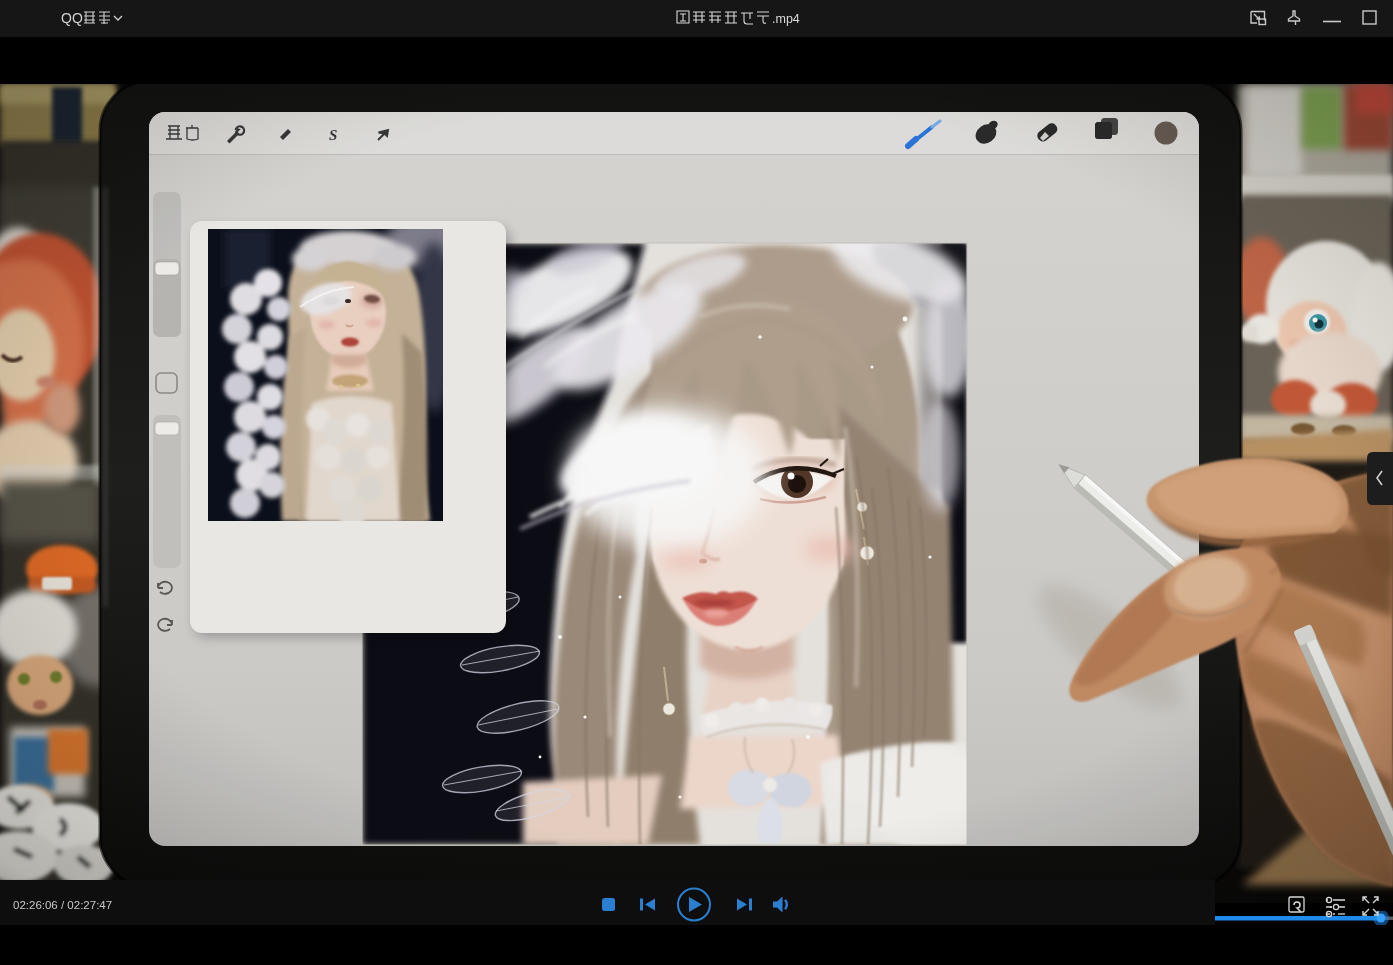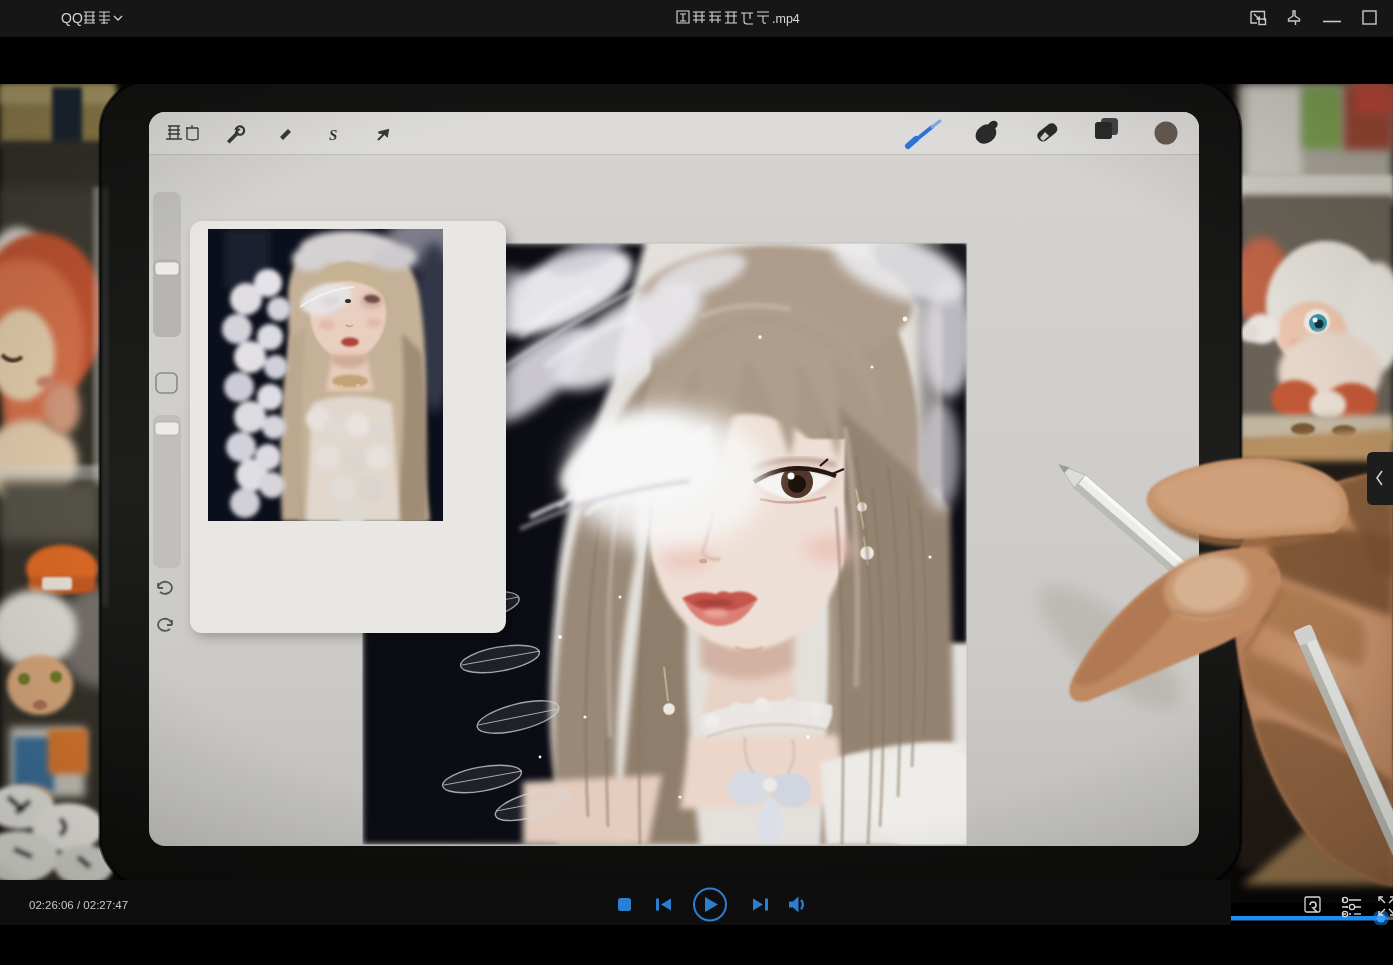--- a/index.html
+++ b/index.html
@@ -1,21 +1,21 @@
 <!DOCTYPE html>
 <html><head>
 <meta charset="utf-8">
 <style>
   html,body{margin:0;padding:0;background:#000;}
   body{width:1393px;height:965px;position:relative;overflow:hidden;
        font-family:"Liberation Sans",sans-serif;}
   #titlebar{position:absolute;left:0;top:0;width:1393px;height:37px;background:#161616;padding-left:32px;}
   #scene{position:absolute;left:0;top:37px;}
   #progress{position:absolute;left:0;top:916px;width:1393px;height:4px;background:#000;}
-  #controls{position:absolute;left:0;top:880px;width:1215px;height:45px;background:#0e0e0e;padding-left:16px;}
+  #controls{position:absolute;left:0;top:880px;width:1215px;height:45px;background:#0e0e0e;}
 </style>
 </head>
 <body>
 
 <div id="titlebar">
 <svg width="1393" height="37">
   <text x="29" y="23" font-size="14" fill="#d2d2d2" font-family="Liberation Sans">QQ</text>
 
   <g stroke="#d2d2d2" stroke-width="1.1" fill="none">
     <path d="M52 12 h11 M52 16 h11 M52 20 h11 M54 12 v11 M61 12 v11 M52 23 h11"></path>

